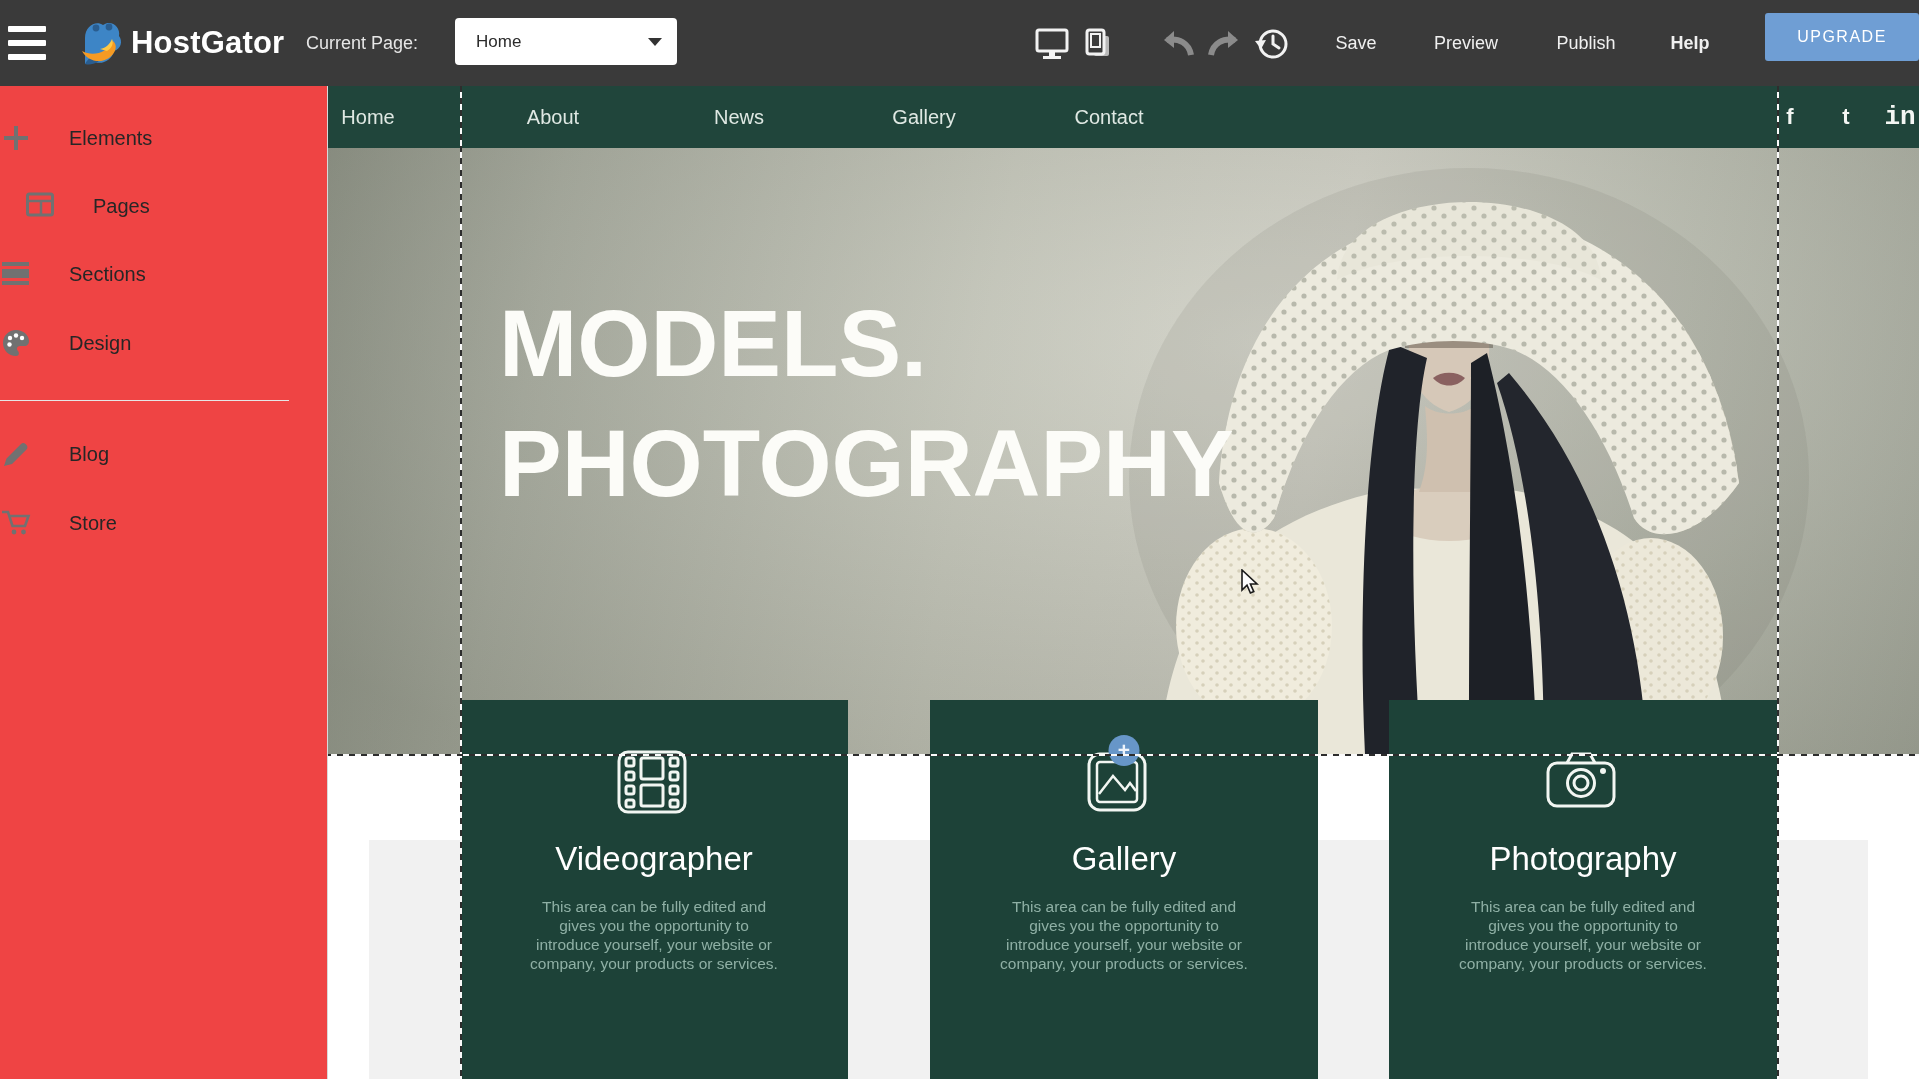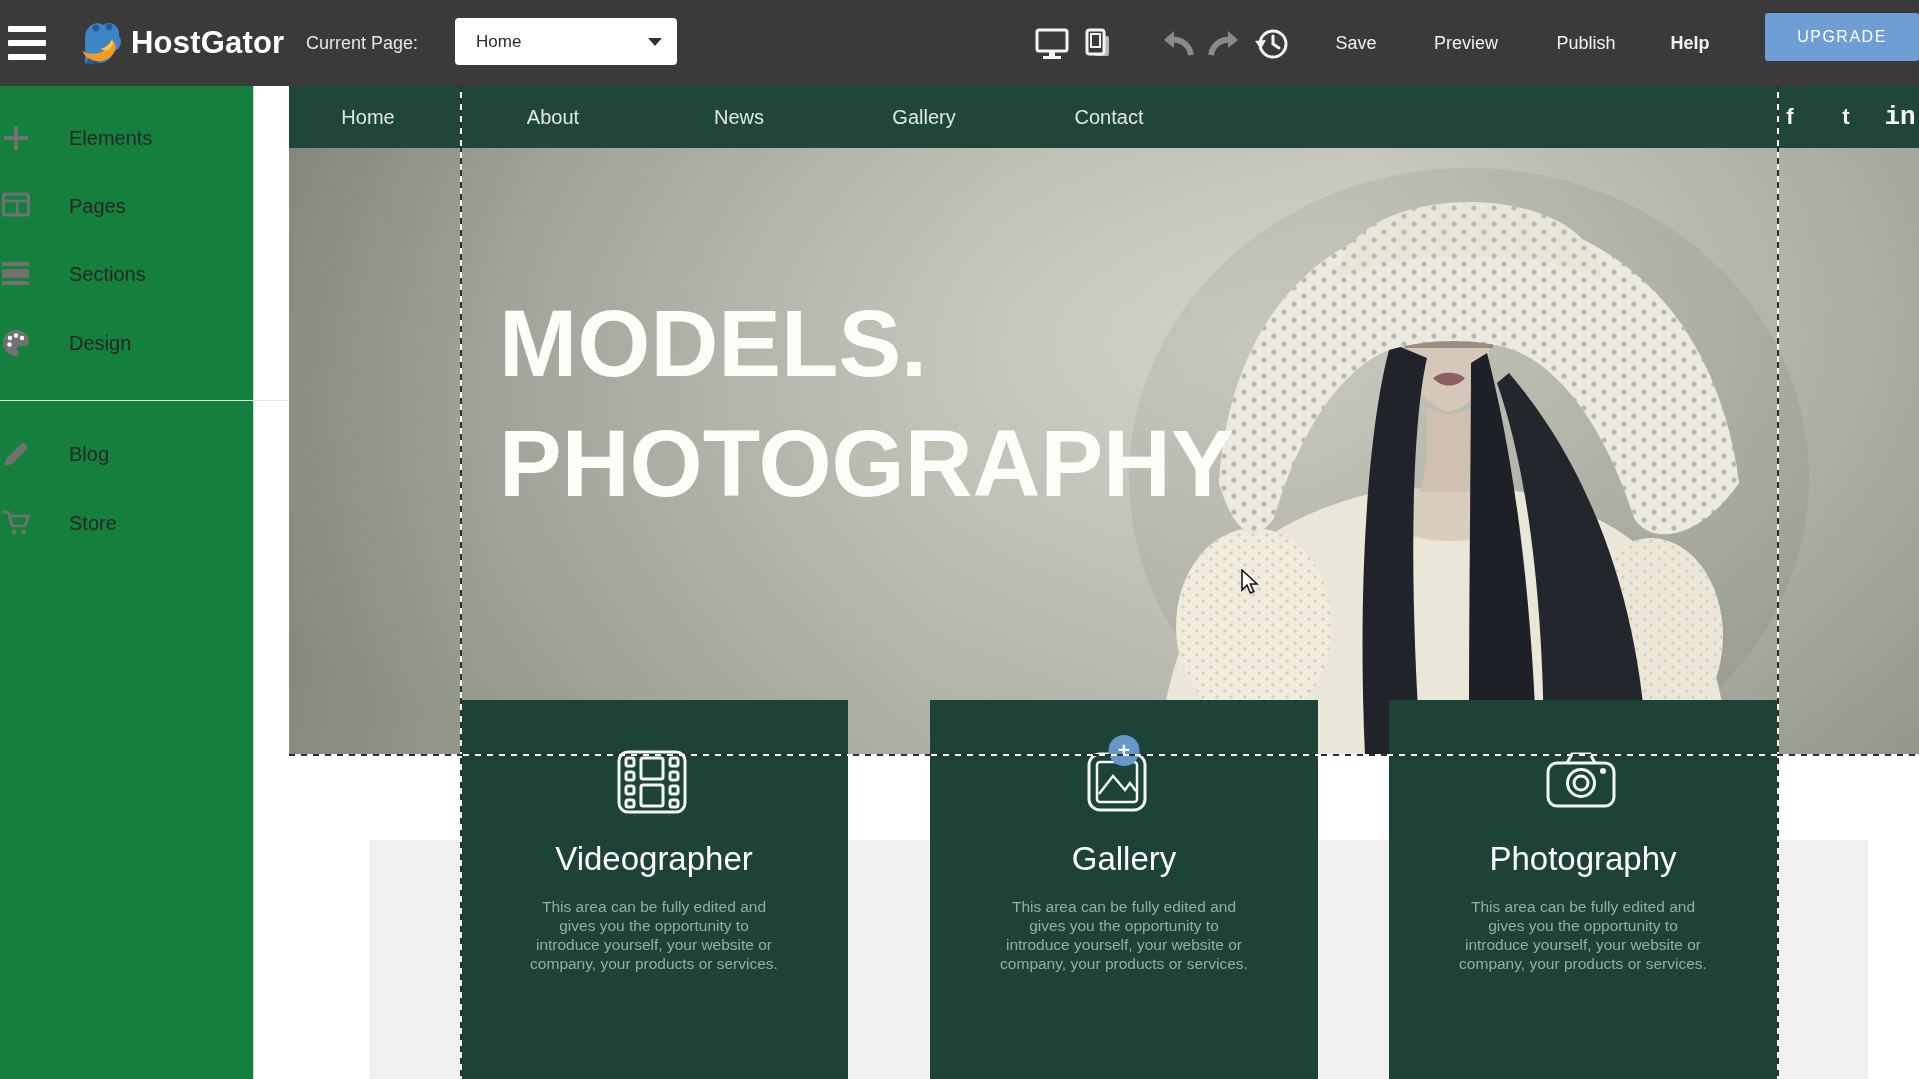--- a/index.html
+++ b/index.html
@@ -21,21 +21,21 @@
   .page-select .caret { position:absolute; right:15px; top:20px; width:0; height:0;
                  border-left:7px solid transparent; border-right:7px solid transparent; border-top:8px solid #333; }
   .tb-icon { position:absolute; top:24px; width:40px; height:40px; display:flex; align-items:center; justify-content:center; cursor:pointer; }
   .tb-text { position:absolute; top:0; height:86px; line-height:86px; transform:translateX(-50%);
              color:#f0f0f0; font-size:18px; cursor:pointer; }
   .upgrade-btn { position:absolute; left:1765px; top:13px; width:154px; height:48px; background:#6f9ed4;
                  border:none; border-radius:3px; color:#fff; font-size:16px; letter-spacing:1.5px;
                  font-family:"Liberation Sans",sans-serif; cursor:pointer; }
 
   
-  .sidebar { position:absolute; left:0; top:86px; width:254px; height:993px; background:#15803d;
+  .sidebar { position:absolute; left:0; top:86px; width:328px; height:993px; background:#ef4444;
              border-right:1px solid #d9d9d9; z-index:15; }
   .side-item { position:absolute; left:0; width:289px; height:42px; cursor:pointer; }
   .side-item .s-icon { position:absolute; left:2px; top:7px; color:#717171; }
   .side-item .s-label { position:absolute; left:69px; top:0; height:42px; line-height:42px; color:#262626; font-size:20px; }
   .side-divider { position:absolute; left:0; top:314px; width:289px; height:1px; background:#e6e6e6; }
 
   
   .canvas { position:absolute; left:289px; top:86px; width:1630px; height:993px; background:#fff; overflow:hidden; }
 
   .site-nav { position:absolute; left:0; top:0; width:1630px; height:62px; background:#20453b; }
@@ -156,21 +156,21 @@
 
     <div class="side-item" style="top:31px;">
       <span class="s-icon">
         <svg width="28" height="28" viewBox="0 0 28 28">
             <path d="M12 2 H16 V12 H26 V16 H16 V26 H12 V16 H2 V12 H12 Z" fill="#717171"></path>
           </svg>
       </span>
       <span class="s-label">Elements</span>
     </div>
 
-    <div class="side-item" style="top:99px;">
+    <div class="side-item" style="top:99px;margin-left:24px;">
       <span class="s-icon">
         <svg width="28" height="26" viewBox="0 0 28 26">
           <rect x="1.5" y="2" width="25" height="21" rx="2" fill="none" stroke="#717171" stroke-width="3"></rect>
           <path d="M2 9 H26" stroke="#717171" stroke-width="2.5"></path>
           <path d="M15 9 V22" stroke="#717171" stroke-width="2.5"></path>
         </svg>
       </span>
       <span class="s-label">Pages</span>
     </div>
 

